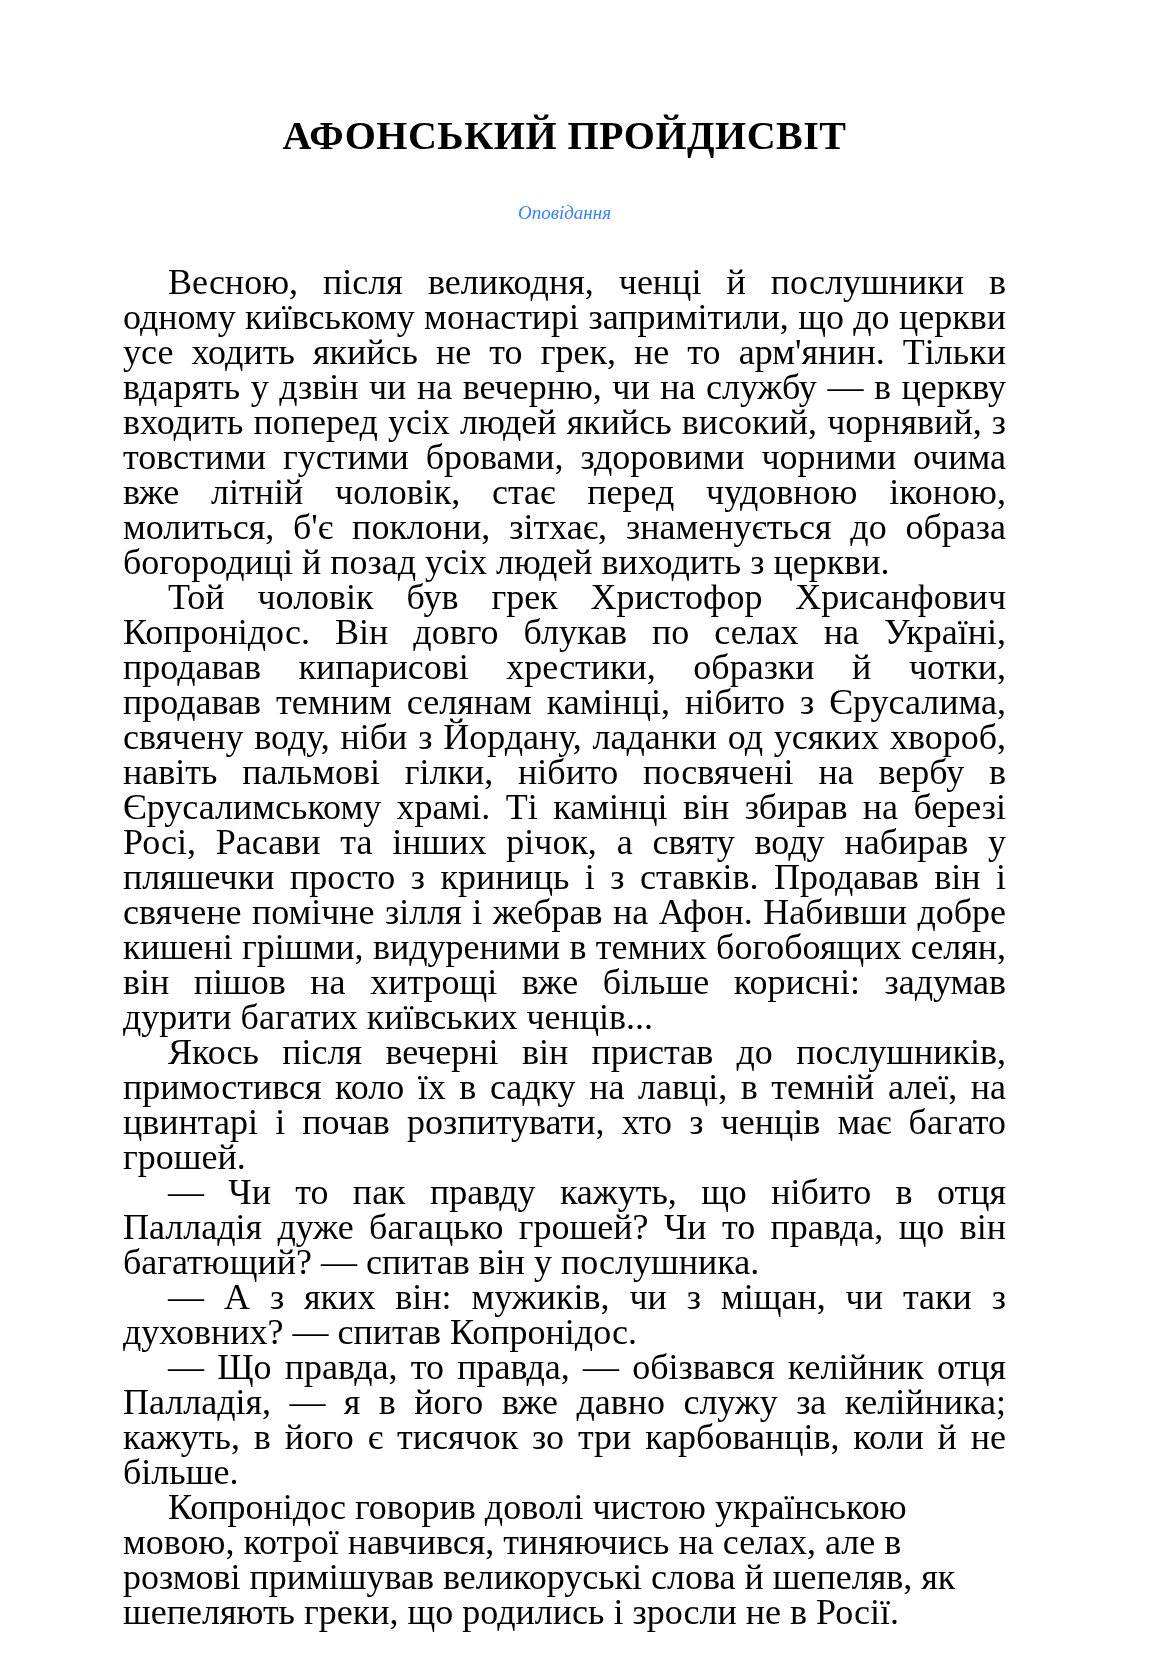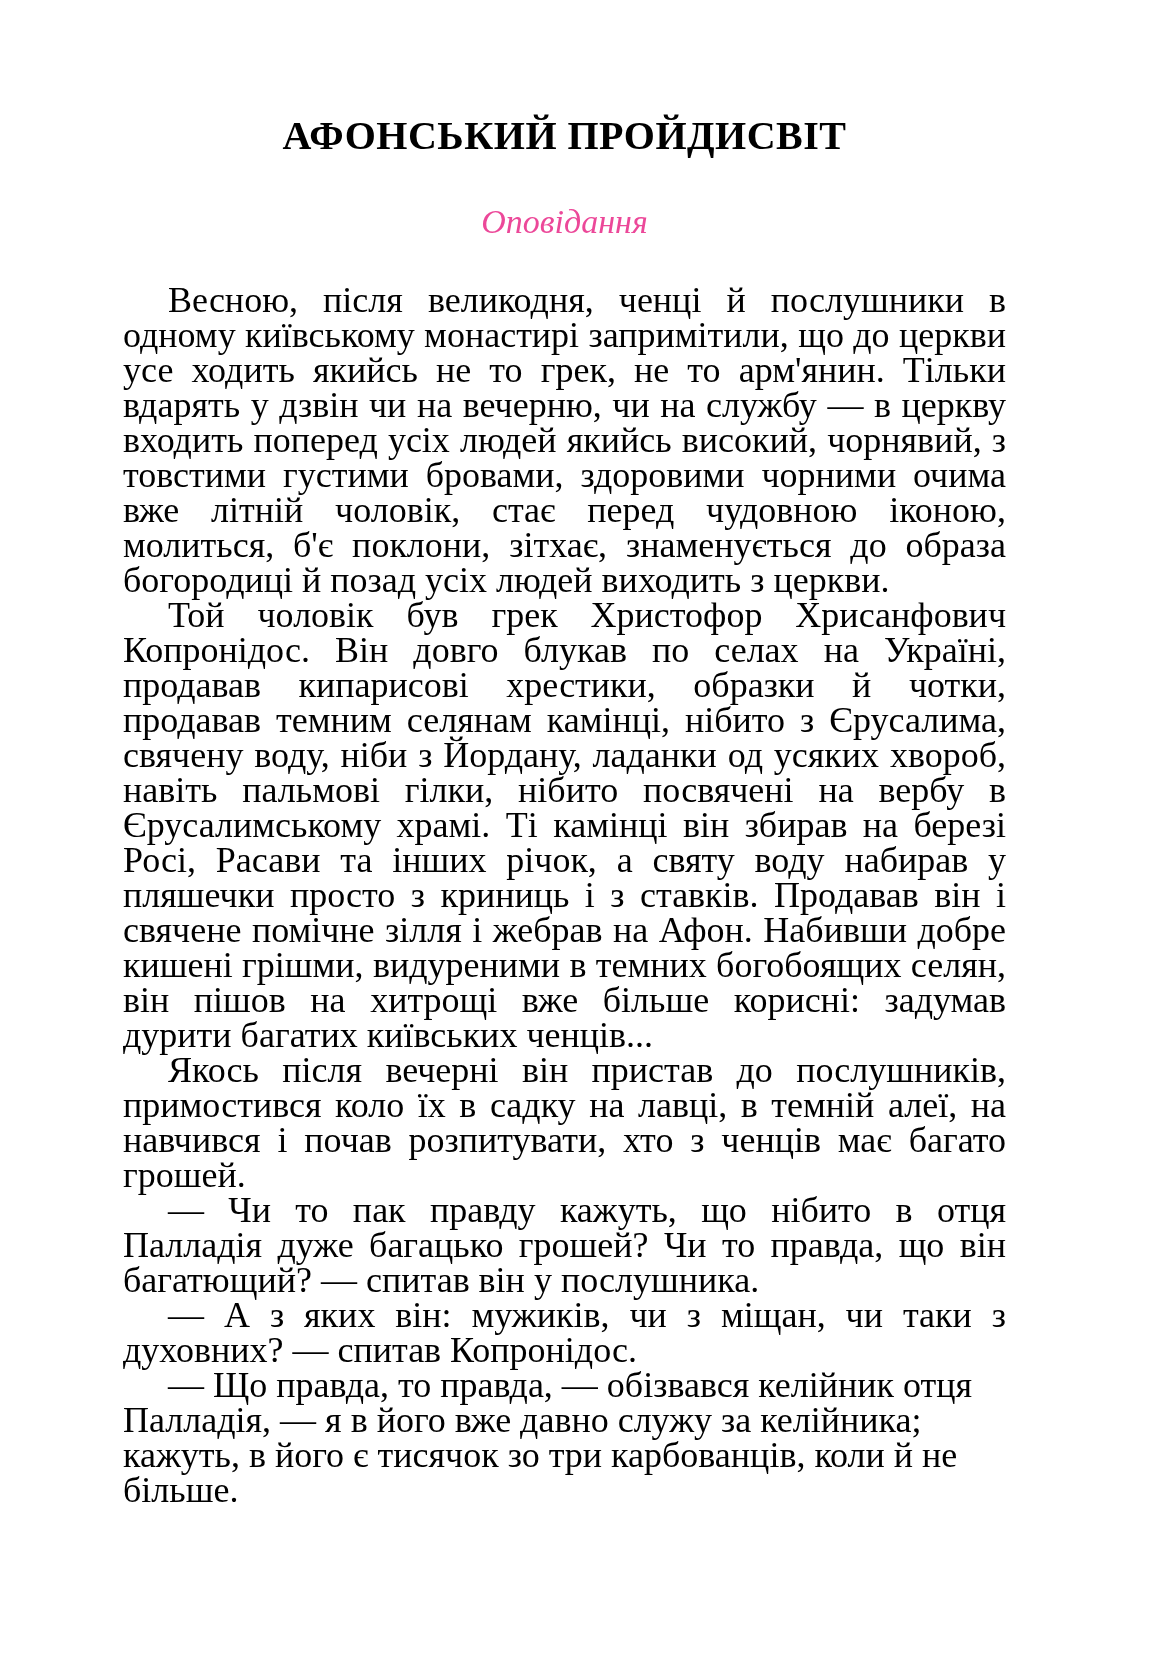--- a/index.html
+++ b/index.html
@@ -36,24 +36,24 @@
     color: #000000;
     margin: 0;
     padding-top: 104px;
     white-space: nowrap;
   }
 
   .story-subtitle {
     font-family: "Liberation Serif", "DejaVu Serif", serif;
     font-style: italic;
     font-weight: normal;
-    font-size: 34px;
+    font-size: 19px;
     line-height: 1.2;
     text-align: center;
-    color: #ec4899;
+    color: #3b82f6;
     margin: 0;
     padding-top: 44px;
   }
 
   .body-text {
     margin: 0;
     padding-top: 40px;
   }
 
   p.para {
@@ -80,20 +80,21 @@
 <div class="page">
   <div class="content">
 
     <h1 class="story-title">АФОНСЬКИЙ ПРОЙДИСВІТ</h1>
 
     <div class="story-subtitle">Оповідання</div>
 
     <div class="body-text">
       <p class="para">Весною, після великодня, ченці й послушники в одному київському монастирі запримітили, що до церкви усе ходить якийсь не то грек, не то арм'янин. Тільки вдарять у дзвін чи на вечерню, чи на службу — в церкву входить поперед усіх людей якийсь високий, чорнявий, з товстими густими бровами, здоровими чорними очима вже літній чоловік, стає перед чудовною іконою, молиться, б'є поклони, зітхає, знаменується до образа богородиці й позад усіх людей виходить з церкви.</p>
       <p class="para">Той чоловік був грек Христофор Хрисанфович Копронідос. Він довго блукав по селах на Україні, продавав кипарисові хрестики, образки й чотки, продавав темним селянам камінці, нібито з Єрусалима, свячену воду, ніби з Йордану, ладанки од усяких хвороб, навіть пальмові гілки, нібито посвячені на вербу в Єрусалимському храмі. Ті камінці він збирав на березі Росі, Расави та інших річок, а святу воду набирав у пляшечки просто з криниць і з ставків. Продавав він і свячене помічне зілля і жебрав на Афон. Набивши добре кишені грішми, видуреними в темних богобоящих селян, він пішов на хитрощі вже більше корисні: задумав дурити багатих київських ченців...</p>
-      <p class="para">Якось після вечерні він пристав до послушників, примостився коло їх в садку на лавці, в темній алеї, на навчився і почав розпитувати, хто з ченців має багато грошей.</p>
+      <p class="para">Якось після вечерні він пристав до послушників, примостився коло їх в садку на лавці, в темній алеї, на цвинтарі і почав розпитувати, хто з ченців має багато грошей.</p>
       <p class="para">— Чи то пак правду кажуть, що нібито в отця Палладія дуже багацько грошей? Чи то правда, що він багатющий? — спитав він у послушника.</p>
       <p class="para">— А з яких він: мужиків, чи з міщан, чи таки з духовних? — спитав Копронідос.</p>
       <p class="para">— Що правда, то правда, — обізвався келійник отця Палладія, — я в його вже давно служу за келійника; кажуть, в його є тисячок зо три карбованців, коли й не більше.</p>
+      <p class="para">Копронідос говорив доволі чистою українською мовою, котрої навчився, тиняючись на селах, але в розмові примішував великоруські слова й шепеляв, як шепеляють греки, що родились і зросли не в Росії.</p>
     </div>
 
   </div>
 </div>
 
 </body></html>

